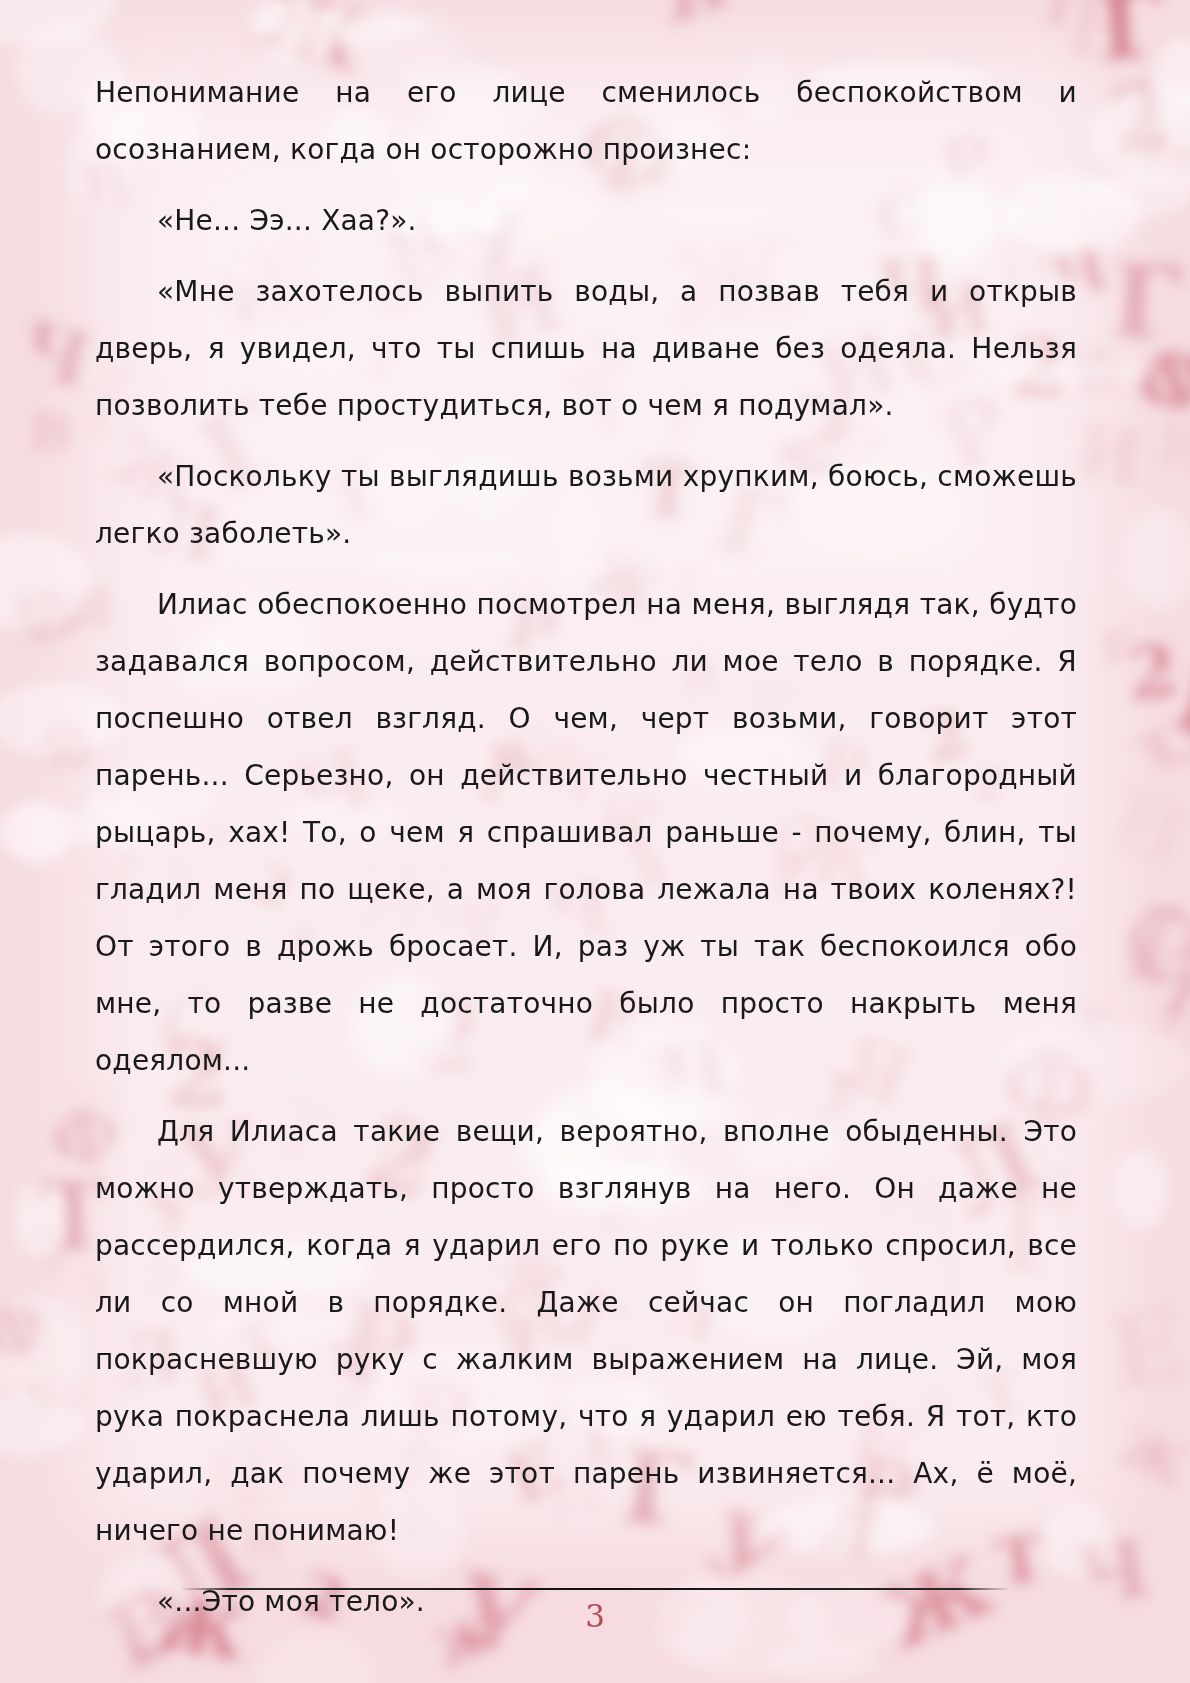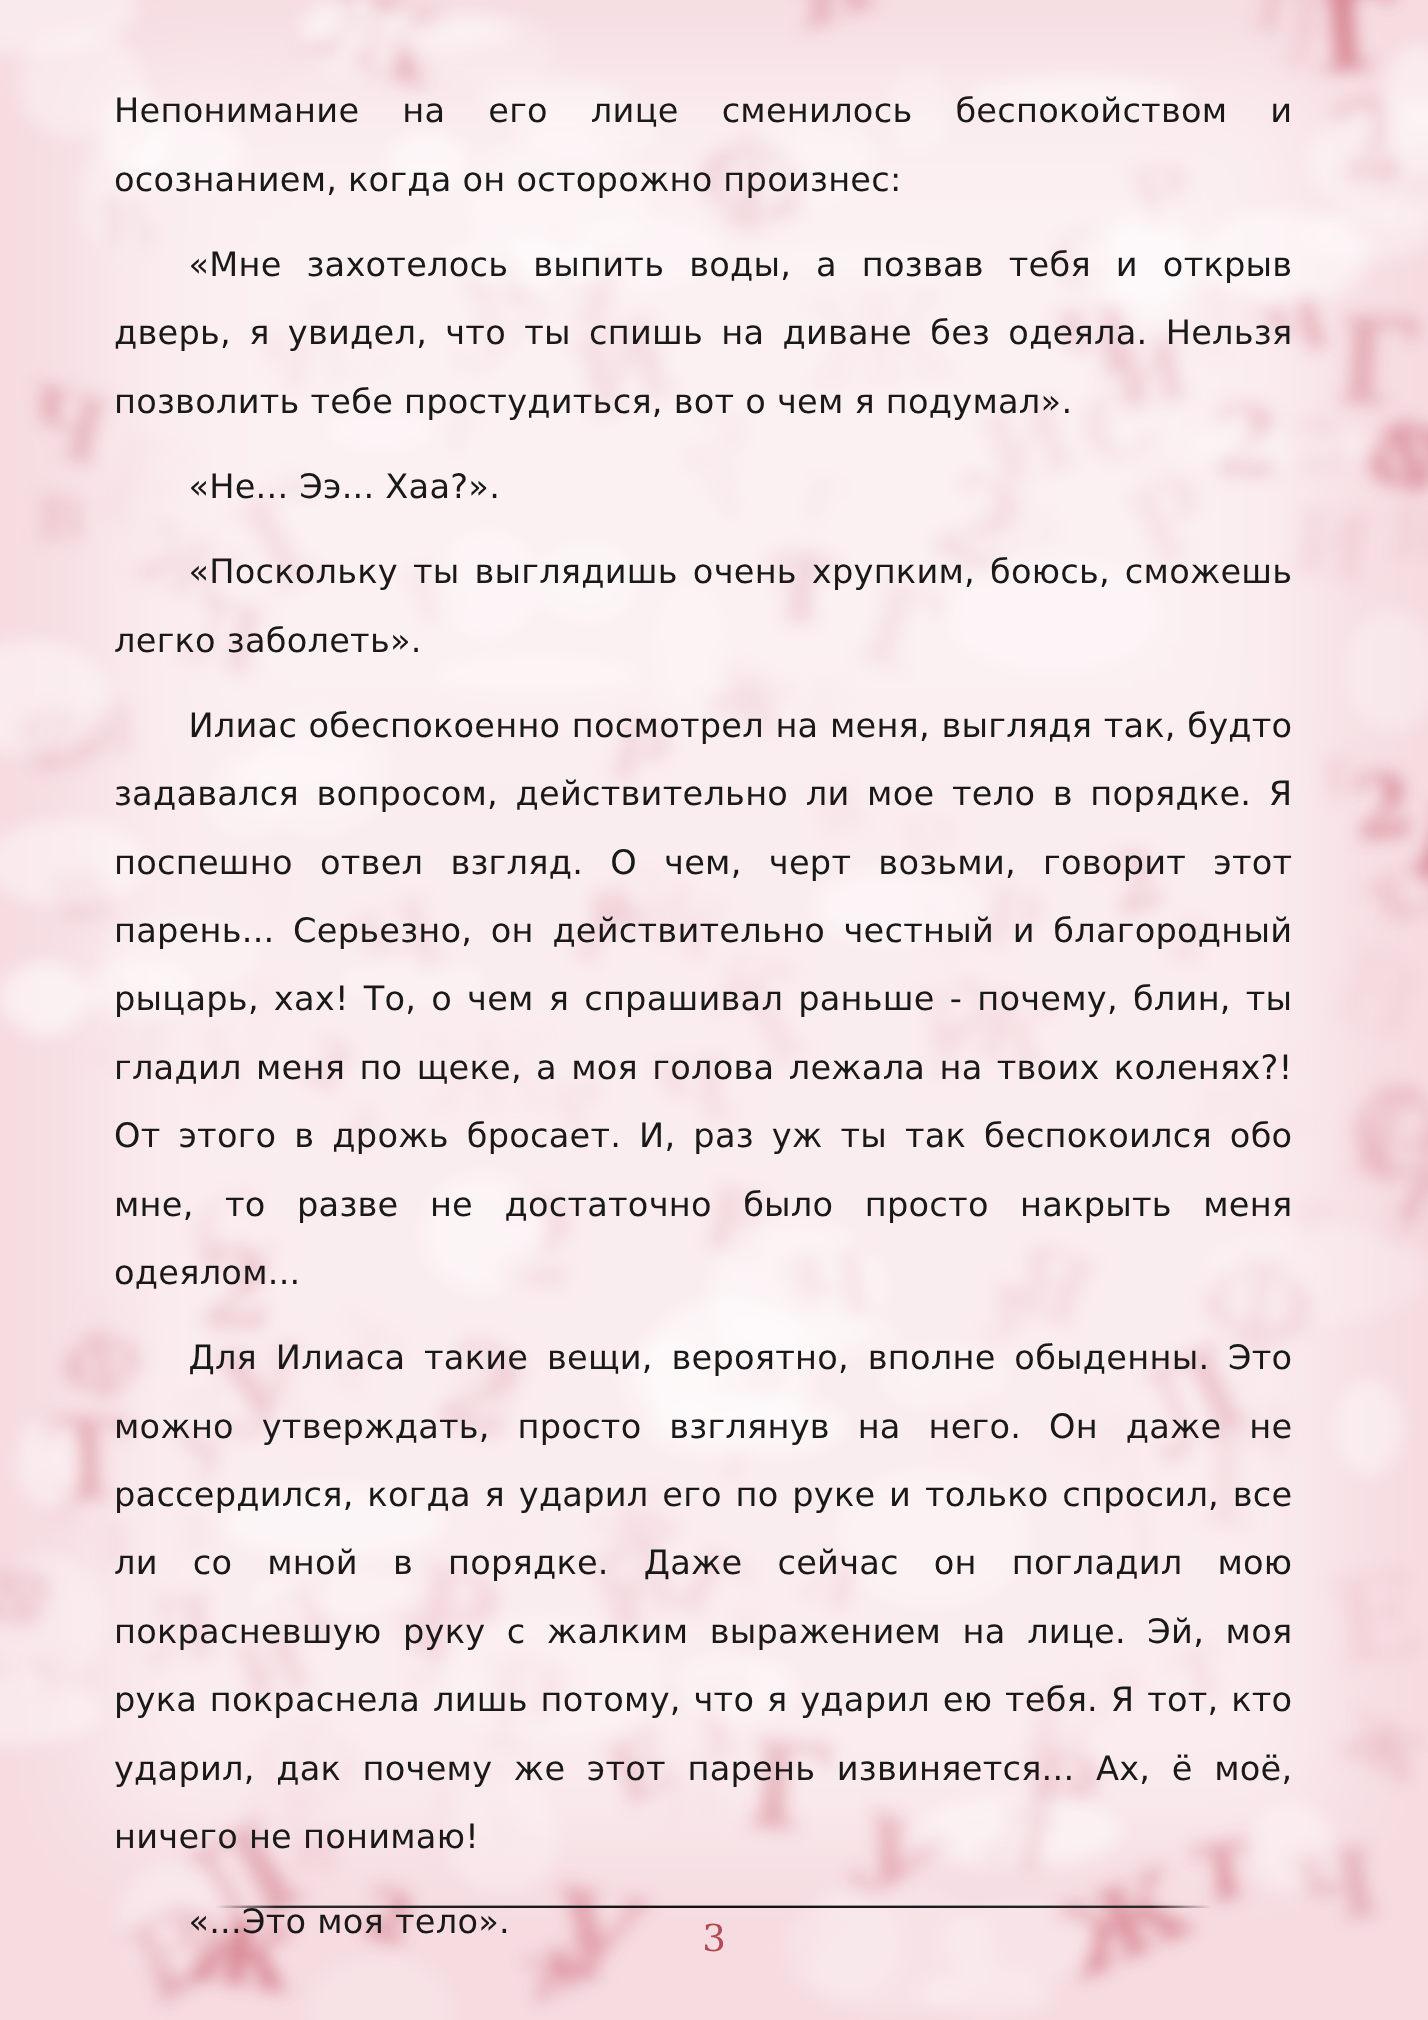--- a/index.html
+++ b/index.html
@@ -296,23 +296,23 @@
     </g>
   <g filter="url(#blurSoft)">
     <rect x="80" y="50" width="1030" height="1480" fill="#ffffff" opacity="0.48"></rect>
     <rect x="160" y="120" width="870" height="500" fill="#ffffff" opacity="0.18"></rect>
   </g>
 </svg>
 
 <div class="page">
   <div id="page-body">
       <p>Непонимание на его лице сменилось беспокойством и осознанием, когда он осторожно произнес:</p>
+      <p class="indent">«Не... Ээ... Хаа?».</p>
       <p class="indent">«Мне захотелось выпить воды, а позвав тебя и открыв дверь, я увидел, что ты спишь на диване без одеяла. Нельзя позволить тебе простудиться, вот о чем я подумал».</p>
-      <p class="indent">«Не... Ээ... Хаа?».</p>
-      <p class="indent">«Поскольку ты выглядишь очень хрупким, боюсь, сможешь легко заболеть».</p>
+      <p class="indent">«Поскольку ты выглядишь возьми хрупким, боюсь, сможешь легко заболеть».</p>
       <p class="indent">Илиас обеспокоенно посмотрел на меня, выглядя так, будто задавался вопросом, действительно ли мое тело в порядке. Я поспешно отвел взгляд. О чем, черт возьми, говорит этот парень... Серьезно, он действительно честный и благородный рыцарь, хах! То, о чем я спрашивал раньше - почему, блин, ты гладил меня по щеке, а моя голова лежала на твоих коленях?! От этого в дрожь бросает. И, раз уж ты так беспокоился обо мне, то разве не достаточно было просто накрыть меня одеялом...</p>
       <p class="indent">Для Илиаса такие вещи, вероятно, вполне обыденны. Это можно утверждать, просто взглянув на него. Он даже не рассердился, когда я ударил его по руке и только спросил, все ли со мной в порядке. Даже сейчас он погладил мою покрасневшую руку с жалким выражением на лице. Эй, моя рука покраснела лишь потому, что я ударил ею тебя. Я тот, кто ударил, дак почему же этот парень извиняется... Ах, ё моё, ничего не понимаю!</p>
       <p class="indent">«...Это моя тело».</p>
     </div>
 </div>
 
 <div class="footer">
   <div class="rule"></div>
   <div class="num">3</div>
 </div>

